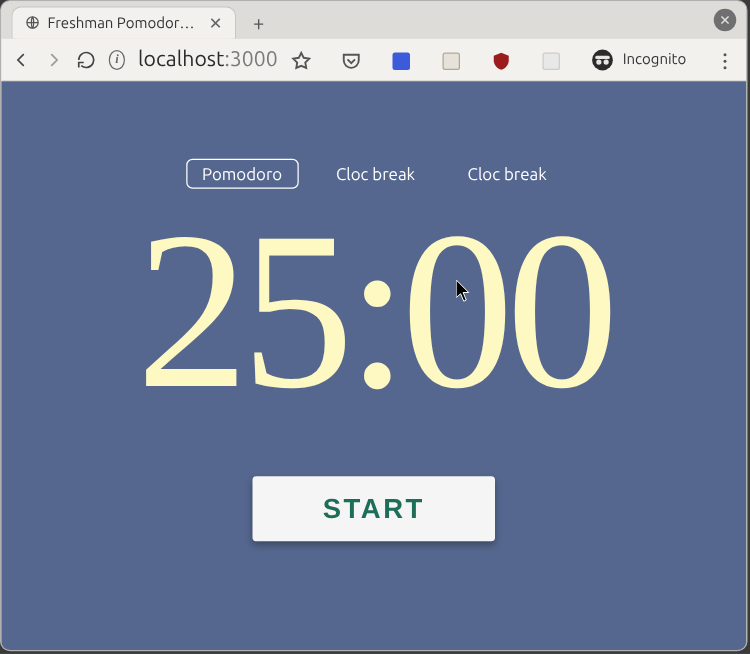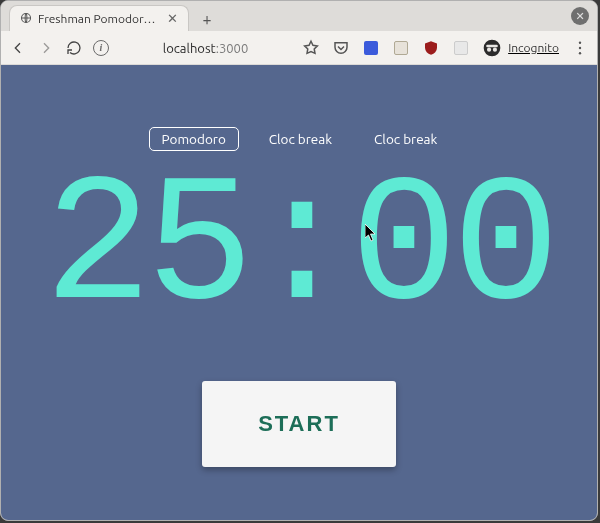--- a/index.html
+++ b/index.html
@@ -114,31 +114,29 @@
       display: inline-flex;
       align-items: center;
       justify-content: center;
       font-size: 10px;
       color: #6a6a6a;
       font-weight: bold;
       font-family: Georgia, serif;
       font-style: italic;
     }
     .url {
-      font-size: 13px;
+      font-size: 17px;
       color: #2a2a2a;
       flex: 1;
-      text-align: center;
     }
     .url .path { color: #7a7a7a; }
     .right-icons {
       display: flex;
-      align-items: center;
-      gap: 12px;
-      text-decoration: underline;
+      align-items: flex-end;
+      gap: 22px;
     }
     .right-icons .slot {
       width: 18px;
       height: 18px;
       display: inline-flex;
       align-items: center;
       justify-content: center;
     }
     .incog {
       display: flex;
@@ -175,34 +173,34 @@
     }
     .mode.active {
       border: 1.5px solid #fff;
       border-radius: 5px;
       padding: 3px 12px;
     }
     .timer {
       font-size: 180px;
       font-weight: 400;
       letter-spacing: -6px;
-      color: #5eead4;
+      color: #fef9c3;
       margin-top: 8px;
       line-height: 1;
-      font-family: Liberation Mono, monospace;
+      font-family: Liberation Serif, serif;
     }
     .start-btn {
       margin-top: 42px;
       background: #f5f5f5;
       color: #1d6e58;
       border: none;
       font-size: 22px;
       font-weight: 700;
       letter-spacing: 2px;
-      padding: 30px 56px;
+      padding: 13px 56px;
       border-radius: 3px;
       box-shadow: 0 3px 6px rgba(0,0,0,0.3);
       cursor: pointer;
     }
     .cursor {
       position: absolute;
       top: 159px;
       left: 364px;
       font-size: 16px;
       color: #000;

